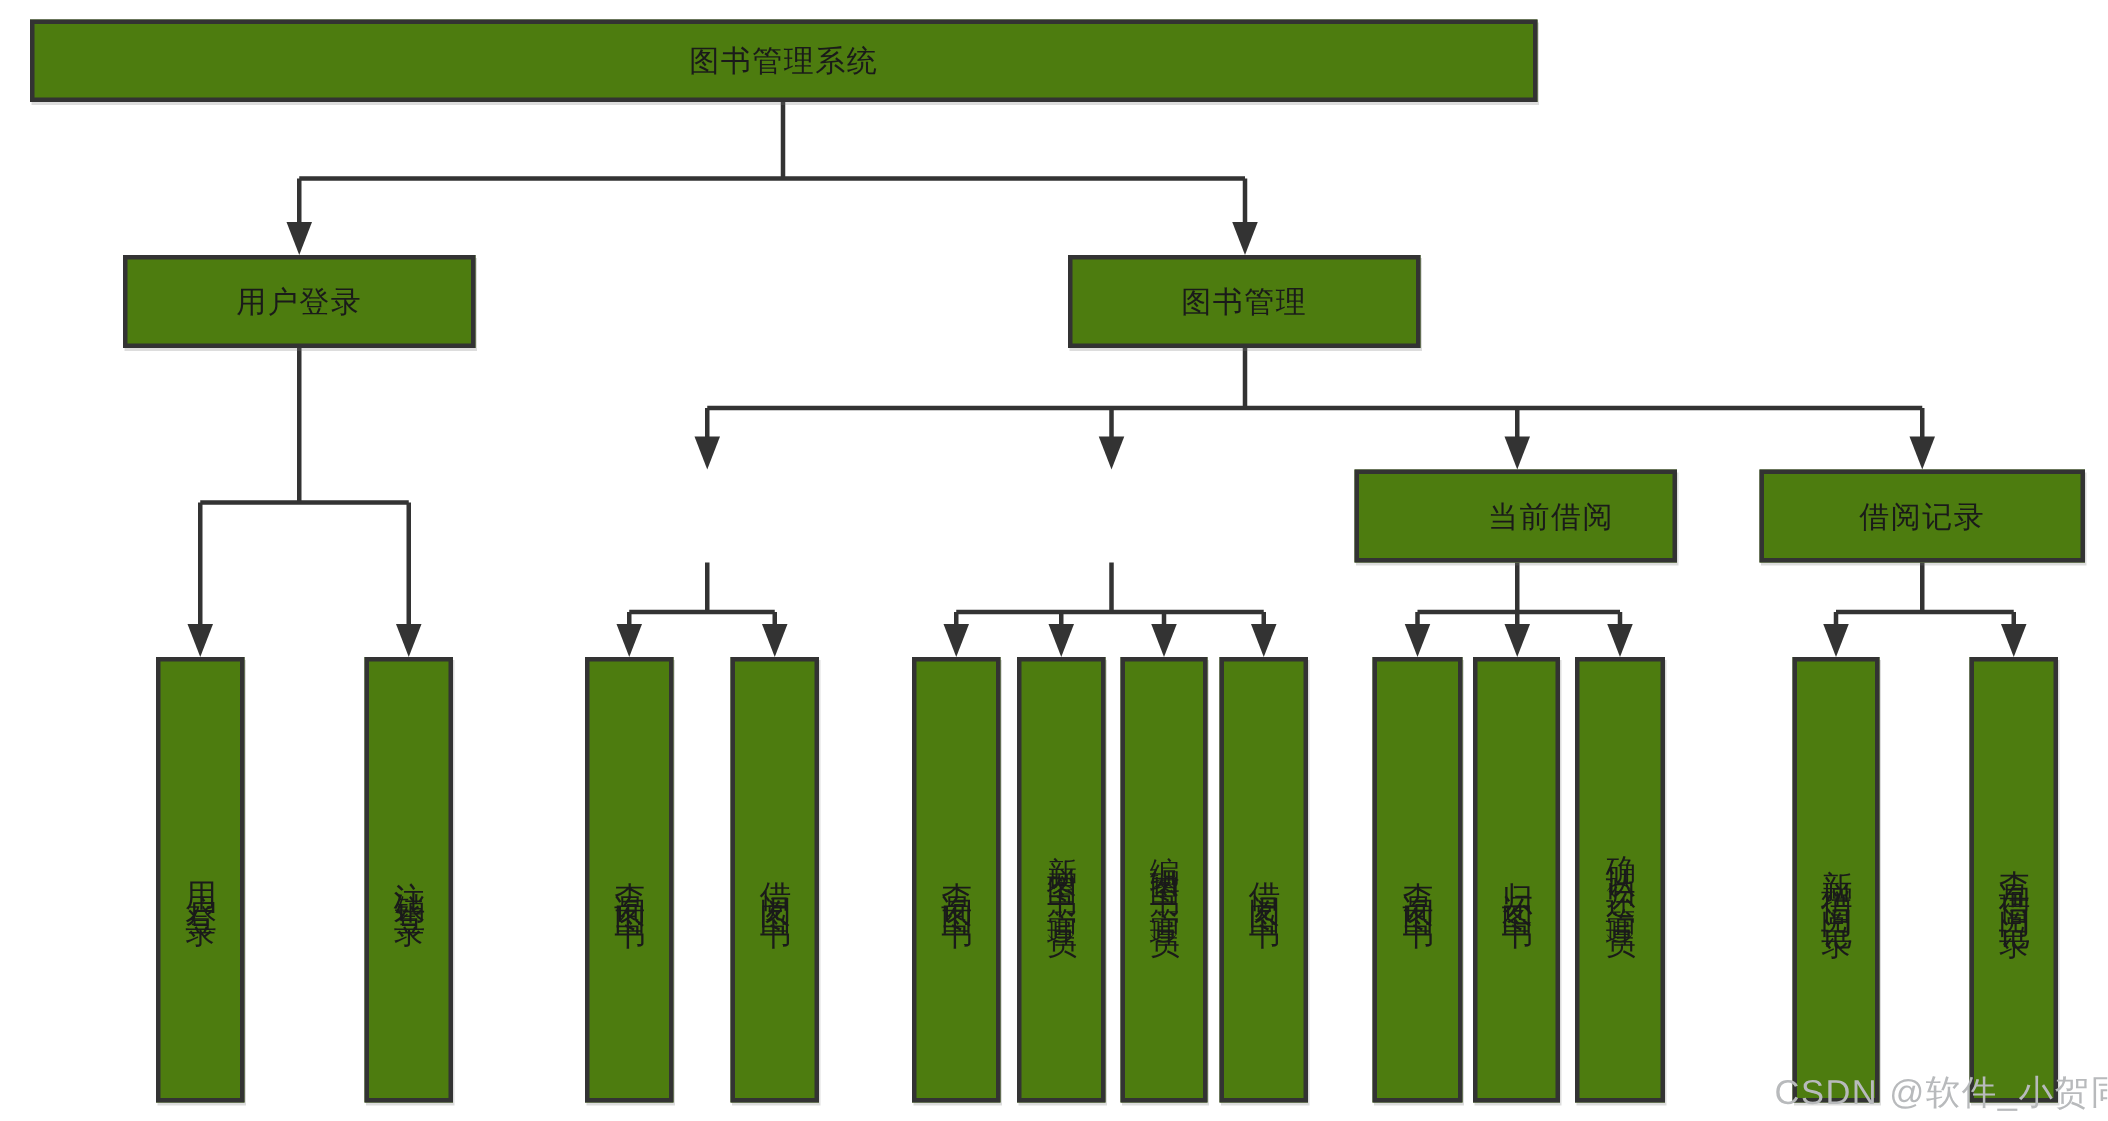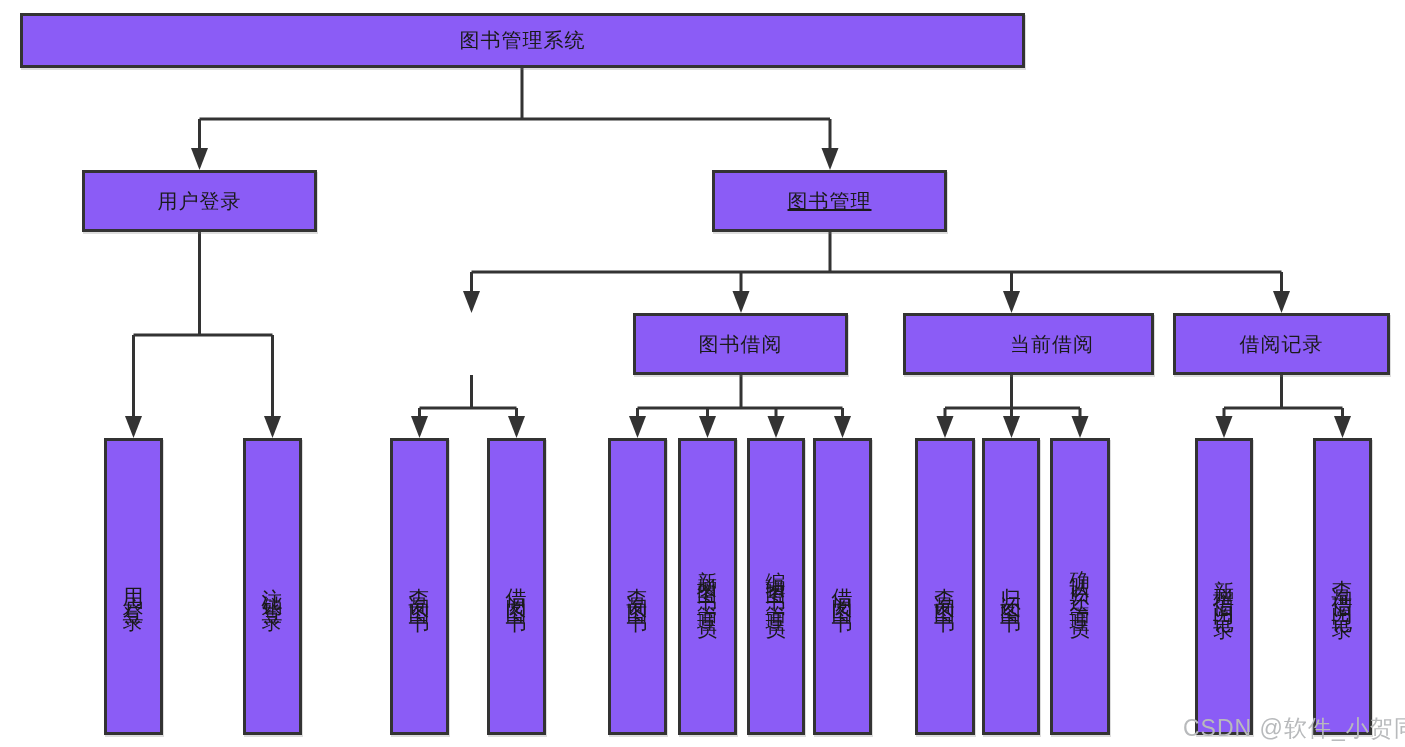--- a/index.html
+++ b/index.html
@@ -14,21 +14,21 @@
   #wires {
     position: absolute;
     left: 0; top: 0;
     width: 1405px; height: 747px;
     z-index: 1;
   }
   .node {
     position: absolute;
     box-sizing: border-box;
     border: 3px solid #333333;
-    background: #8b5cf6;
+    background: #4d7c0f;
     color: #1a1a1a;
     display: flex;
     align-items: center;
     justify-content: center;
     z-index: 2;
     box-shadow: 1px 2px 0 rgba(120,120,120,0.25);
   }
   .h-node {
     font-size: 20px;
     letter-spacing: 1px;
@@ -98,24 +98,23 @@
       <polygon points="1003,416 1020,416 1011.5,438"></polygon>
       <polygon points="1071.5,416 1088.5,416 1080,438"></polygon>
       <polygon points="1215.5,416 1232.5,416 1224,438"></polygon>
       <polygon points="1334,416 1351,416 1342.5,438"></polygon>
     </g>
   </svg>
 
   <div class="node h-node" style="left:20px; top:13px; width:1005px; height:55px;">图书管理系统</div>
 
   <div class="node h-node" style="left:82px; top:170px; width:235px; height:62px;">用户登录</div>
-  <div class="node h-node" style="left:712px; top:170px; width:235px; height:62px;text-decoration:underline;">图书管理</div>
+  <div class="node h-node" style="left:712px; top:170px; width:235px; height:62px;">图书管理</div>
 
-  <div class="node h-node" style="left:633px; top:313px; width:215px; height:62px;">图书借阅</div>
-  <div class="node h-node" style="left:903px; top:313px; width:251px; height:62px;padding-left:47px;">当前借阅</div>
+  <div class="node h-node" style="left:903px; top:313px; width:215px; height:62px;padding-left:47px;">当前借阅</div>
   <div class="node h-node" style="left:1173px; top:313px; width:217px; height:62px;">借阅记录</div>
 
   <div class="node v-node" style="left:104px; top:438px; width:59px; height:297px;">用户登录</div>
   <div class="node v-node" style="left:243px; top:438px; width:59px; height:297px;">注销登录</div>
 
   <div class="node v-node" style="left:390px; top:438px; width:59px; height:297px;">查询图书</div>
   <div class="node v-node" style="left:487px; top:438px; width:59px; height:297px;">借阅图书</div>
 
   <div class="node v-node" style="left:608px; top:438px; width:59px; height:297px;">查询图书</div>
   <div class="node v-node long" style="left:678px; top:438px; width:59px; height:297px;">新增图书（管理员）</div>

